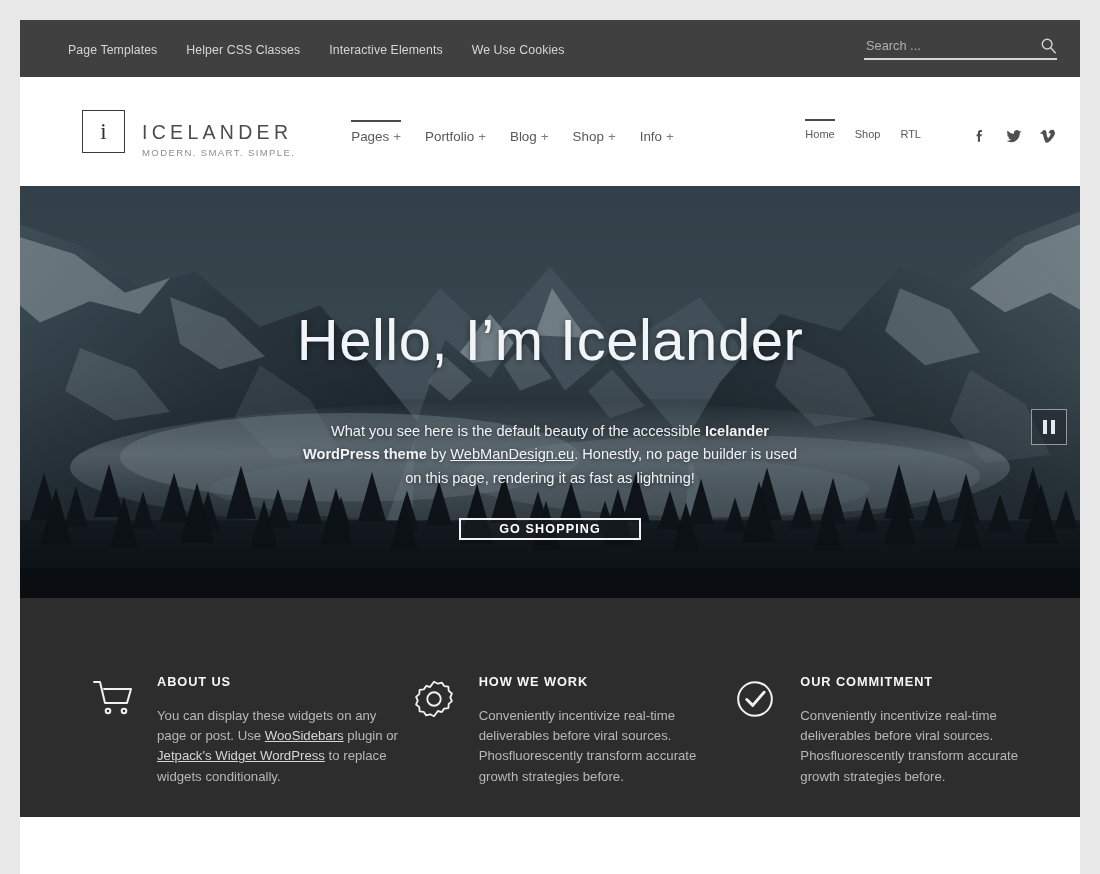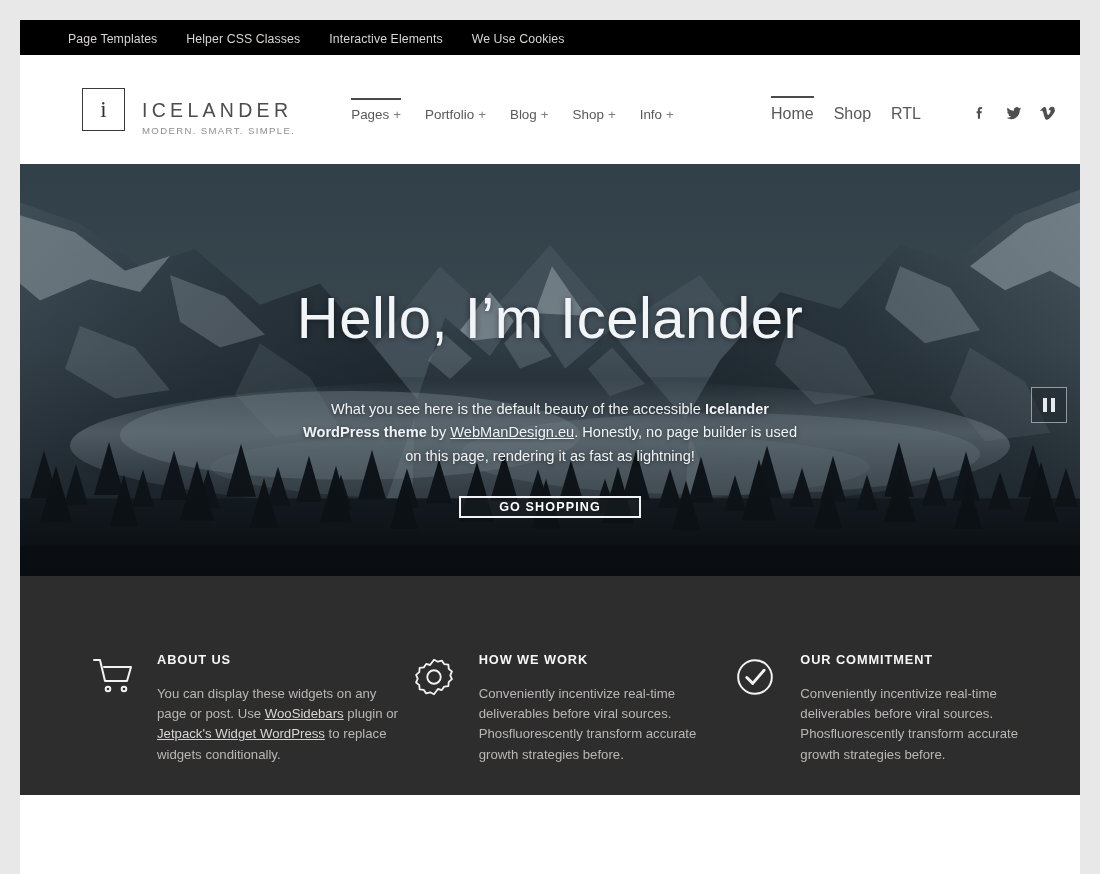--- a/index.html
+++ b/index.html
@@ -17,22 +17,22 @@
     left: 20px;
     top: 20px;
     width: 1060px;
     height: 854px;
     overflow: hidden;
     background: #fff;
   }
 
   
   .topbar {
-    height: 35px;
-    background: #000000;
+    height: 57px;
+    background: #404040;
     display: flex;
     align-items: center;
     padding: 0 23px 0 48px;
   }
   .topbar-menu {
     display: flex;
     align-items: center;
     gap: 29px;
     list-style: none;
   }
@@ -109,21 +109,21 @@
   }
   .mainnav li.active a { border-top: 2px solid #4a4a4a; padding-top: 7px; }
   .plus { color: #7c7c7c; margin-left: 4px; }
 
   .rightzone { margin-left: auto; display: flex; align-items: flex-start; }
   .secnav { display: flex; list-style: none; }
   .secnav li { padding: 0 10px; }
   .secnav li a {
     display: block;
     color: #585858;
-    font-size: 16px;
+    font-size: 11px;
     text-decoration: none;
     padding-top: 9px;
     white-space: nowrap;
     text-align: center;
   }
   .secnav li.active a { border-top: 2px solid #4a4a4a; padding-top: 7px; }
 
   .social { display: flex; gap: 17px; margin-left: 40px; padding-top: 8px; }
   .social a { color: #4f4f4f; display: block; }
   .social svg { display: block; }
@@ -226,20 +226,29 @@
 
 <div class="page">
 
   <div class="topbar">
     <ul class="topbar-menu">
       <li><a href="#">Page Templates</a></li>
       <li><a href="#">Helper CSS Classes</a></li>
       <li><a href="#">Interactive Elements</a></li>
       <li><a href="#">We Use Cookies</a></li>
     </ul>
+    <form class="topbar-search">
+      <input type="text" placeholder="Search ..." style="">
+      <span class="search-icon">
+        <svg viewBox="0 0 20 20" width="17" height="17" fill="none" stroke="#d4d1cc" stroke-width="1.7">
+          <circle cx="8.4" cy="8.4" r="5.7"></circle>
+          <line x1="12.6" y1="12.6" x2="18" y2="18.4" stroke-linecap="round"></line>
+        </svg>
+      </span>
+    </form>
   </div>
 
   <div class="header">
     <a class="brand" href="#" style="text-decoration:none">
       <span class="brand-mark">i</span>
       <span class="brand-text">
         <span class="brand-title">ICELANDER</span>
         <span class="brand-tagline">MODERN. SMART. SIMPLE.</span>
       </span>
     </a>

